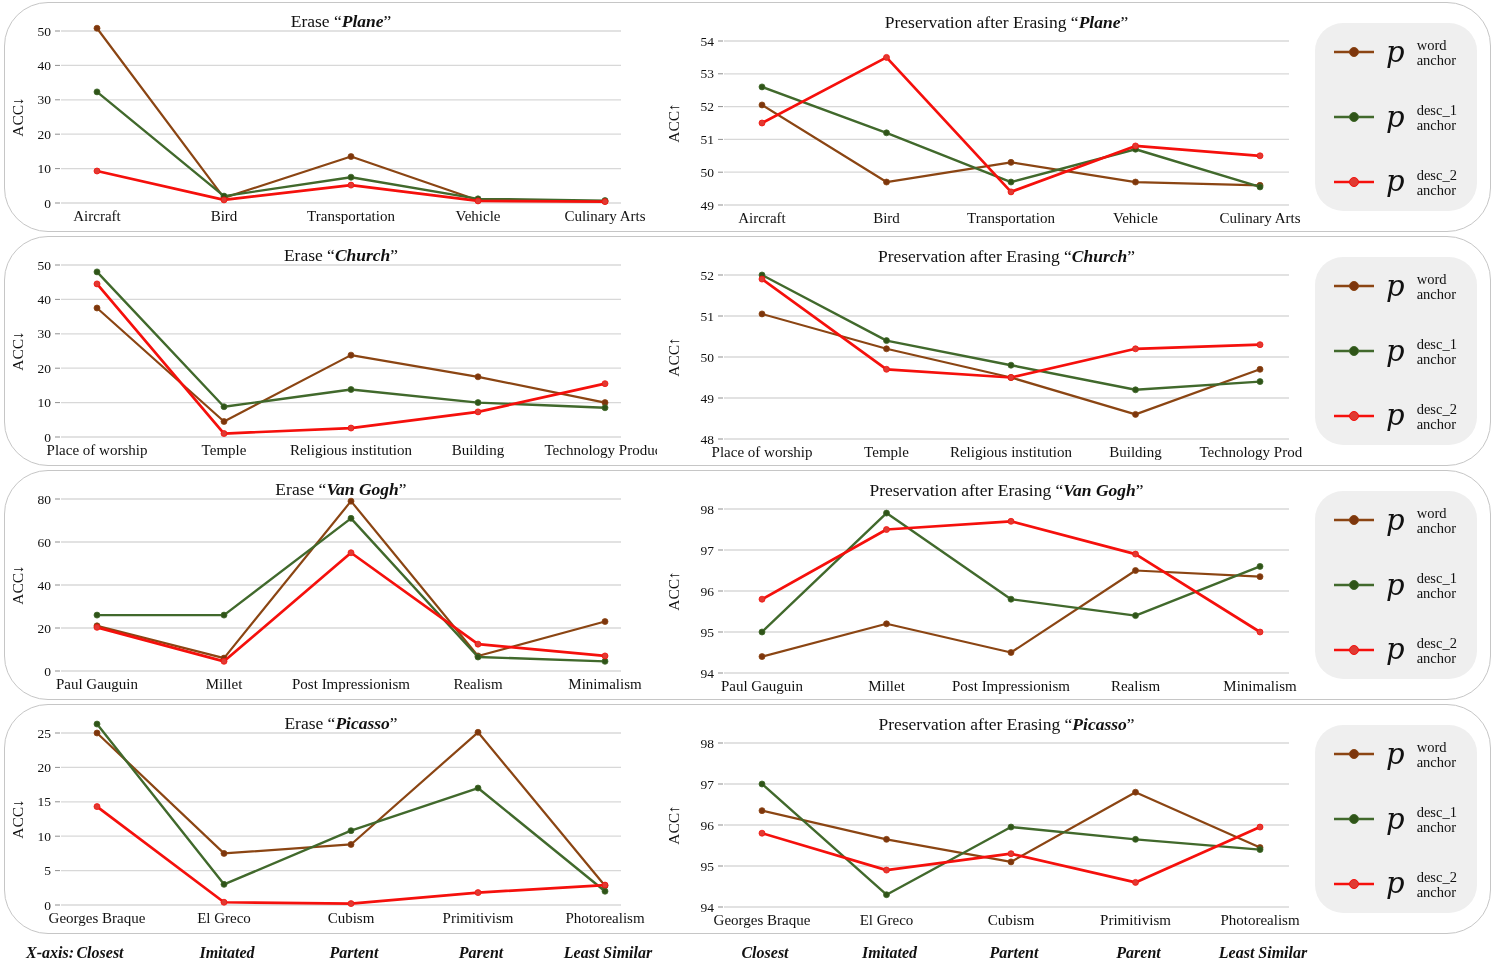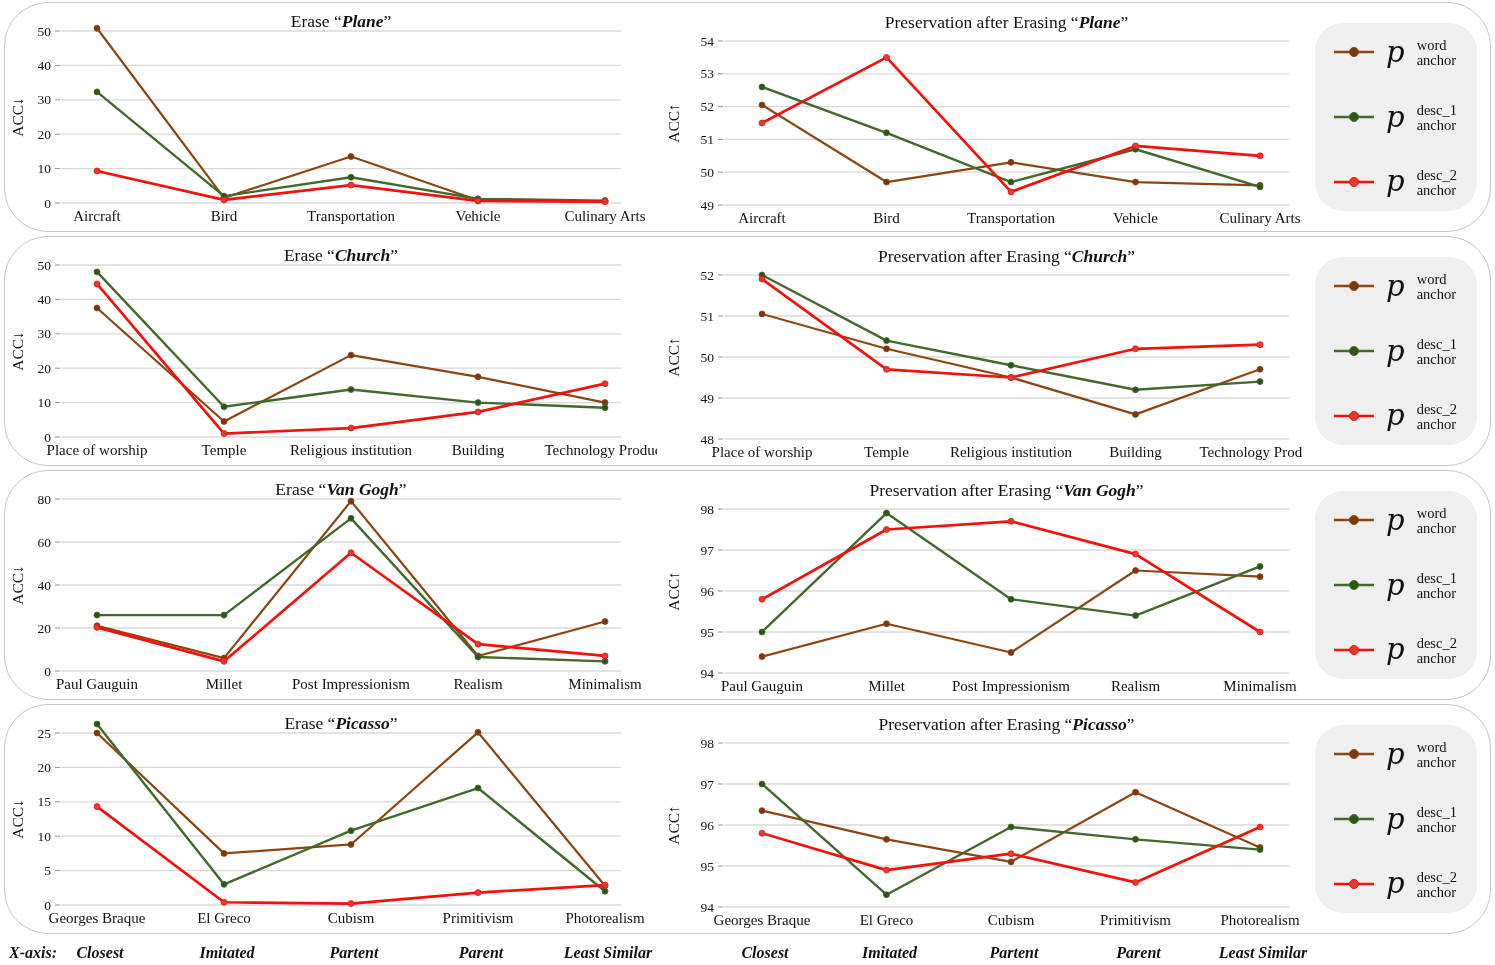--- a/index.html
+++ b/index.html
@@ -593,21 +593,21 @@
                   <span>desc_2</span>
                   <span>anchor</span>
                 </span>
               </span>
             </div>
           </div>
     </div>
   </div>
 </div>
   <div class="note-row">
-    <span style="left:5px;">X-axis:</span>
+    <span style="left:22px;">X-axis:</span>
   <span class="note-label" style="left: 96px;">Closest</span>
       <span class="note-label" style="left: 223px;">Imitated</span>
       <span class="note-label" style="left: 350px;">Partent</span>
       <span class="note-label" style="left: 477px;">Parent</span>
       <span class="note-label" style="left: 604px;">Least Similar</span>
       <span class="note-label" style="left: 761px;">Closest</span>
       <span class="note-label" style="left: 885.5px;">Imitated</span>
       <span class="note-label" style="left: 1010px;">Partent</span>
       <span class="note-label" style="left: 1134.5px;">Parent</span>
       <span class="note-label" style="left: 1259px;">Least Similar</span>

